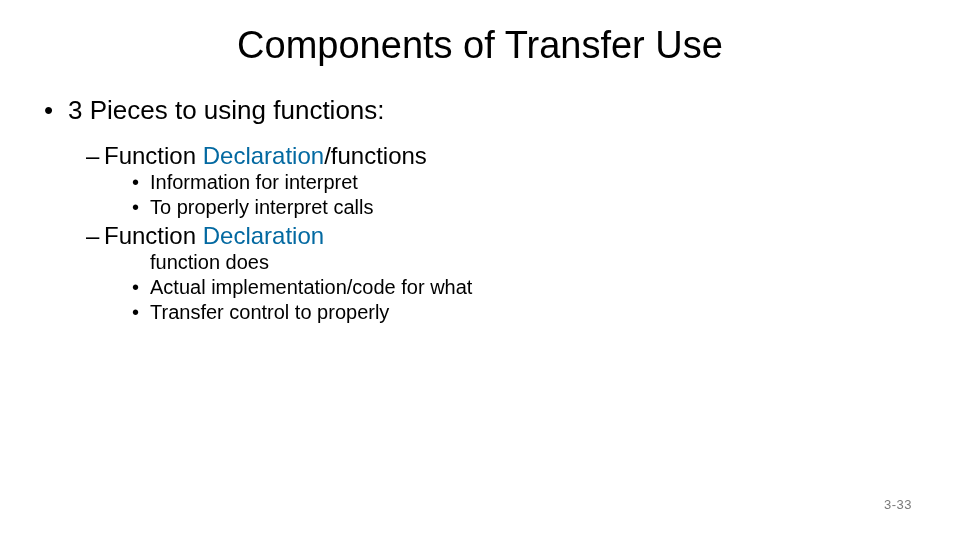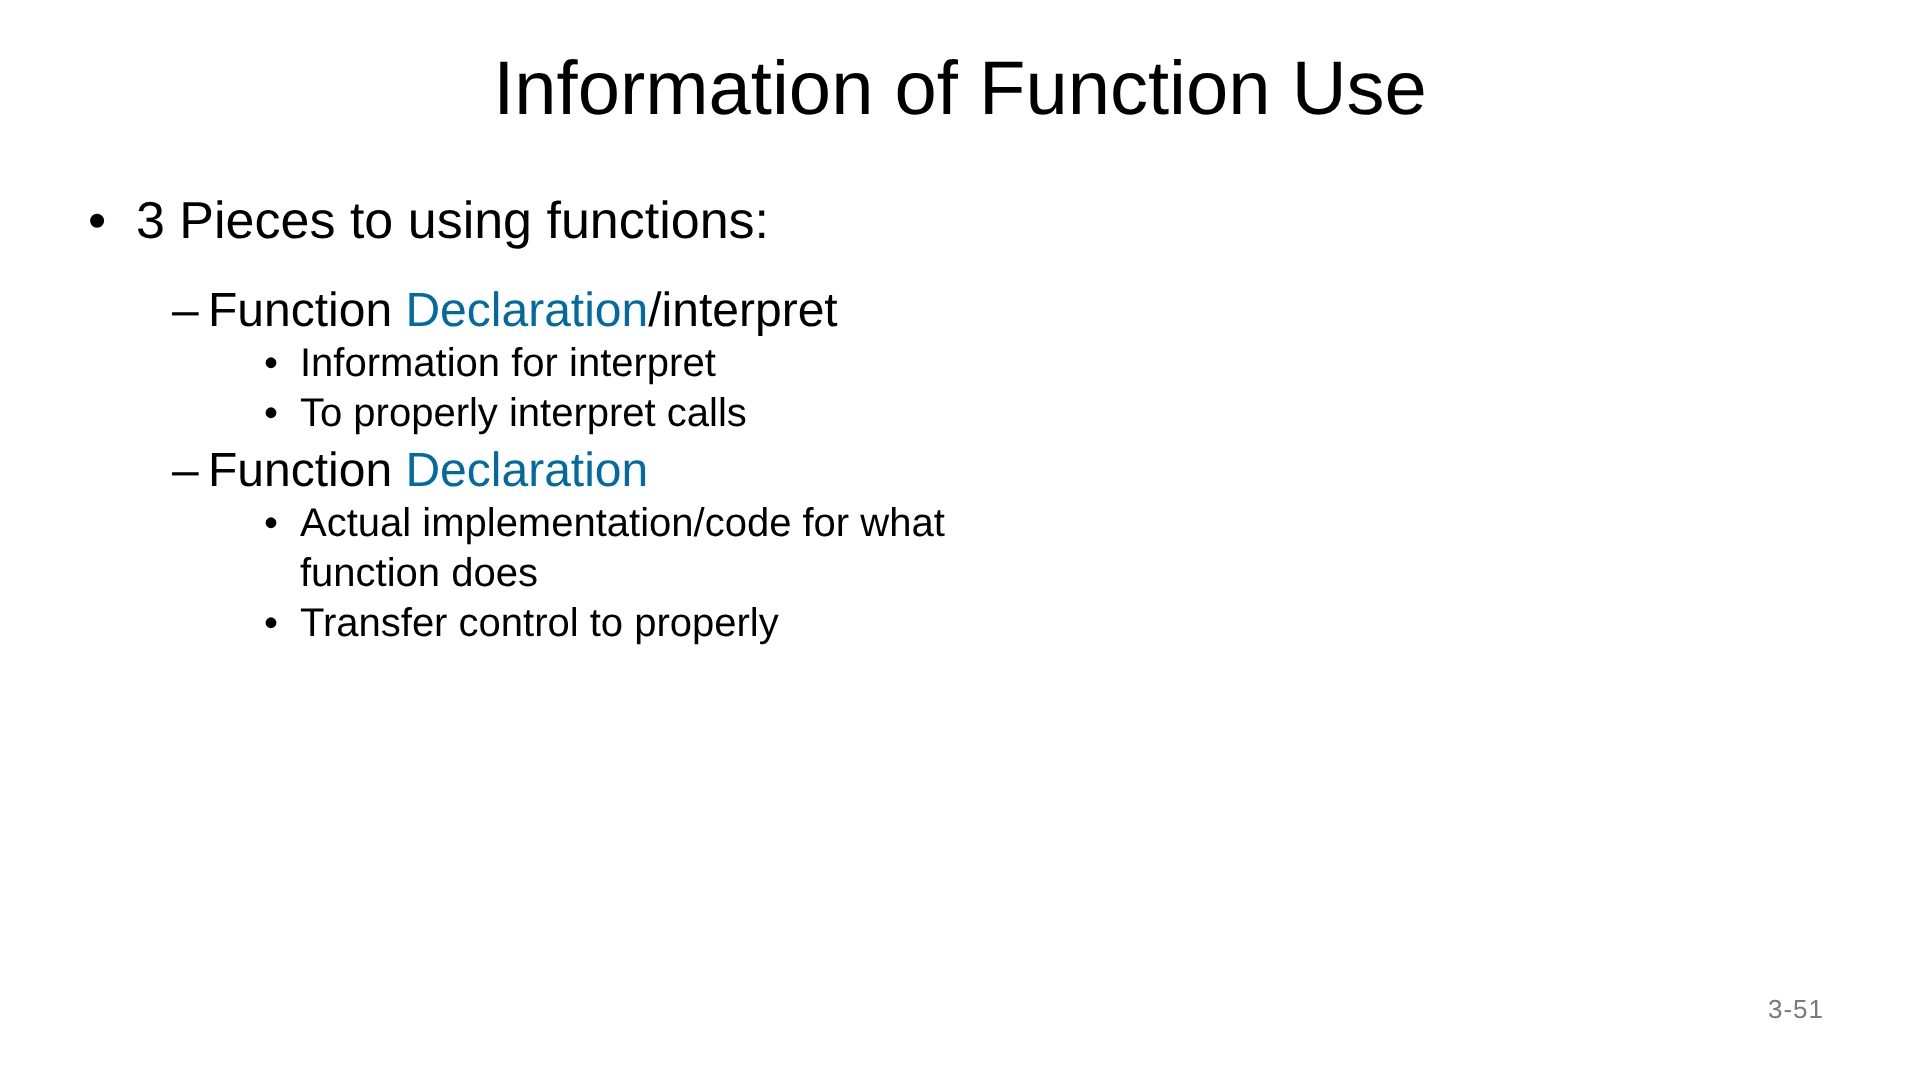--- a/index.html
+++ b/index.html
@@ -13,44 +13,44 @@
   .lvl3 { font-size: 20px; margin-left: 92px; line-height: 1.25; }
   .lvl3 .dot { display: inline-block; width: 18px; }
   .red { color: #0369a1; }
   .pagenum { position: absolute; right: 48px; bottom: 28px; font-size: 13px; color: #7a7a7a; letter-spacing: 0.5px; }
 </style>
 </head>
 <body>
 
 <div class="slide">
 
-  <div class="title">Information of Function Use</div>
+  <div class="title">Components of Transfer Use</div>
 
   <div class="lvl1">
     <span class="bullet">•</span><span>3 Pieces to using functions:</span>
   </div>
 
   <div class="lvl2">
-    <span class="dash">–</span><span>Function </span><span class="red">Declaration</span><span>/interpret</span>
+    <span class="dash">–</span><span>Function </span><span class="red">Declaration</span><span>/functions</span>
   </div>
   <div class="lvl3">
     <span class="dot">•</span><span>Information for interpret</span>
   </div>
   <div class="lvl3">
     <span class="dot">•</span><span>To properly interpret calls</span>
   </div>
 
   <div class="lvl2">
     <span class="dash">–</span><span>Function </span><span class="red">Declaration</span>
   </div>
   <div class="lvl3">
-    <span class="dot">•</span><span>Actual implementation/code for what</span>
+    <span class="dot">&nbsp;</span><span>function does</span>
   </div>
   <div class="lvl3">
-    <span class="dot">&nbsp;</span><span>function does</span>
+    <span class="dot">•</span><span>Actual implementation/code for what</span>
   </div>
 
   <div class="lvl3">
     <span class="dot">•</span><span>Transfer control to properly</span>
   </div>
 
-  <div class="pagenum">3-51</div>
+  <div class="pagenum">3-33</div>
 </div>
 
 </body></html>

